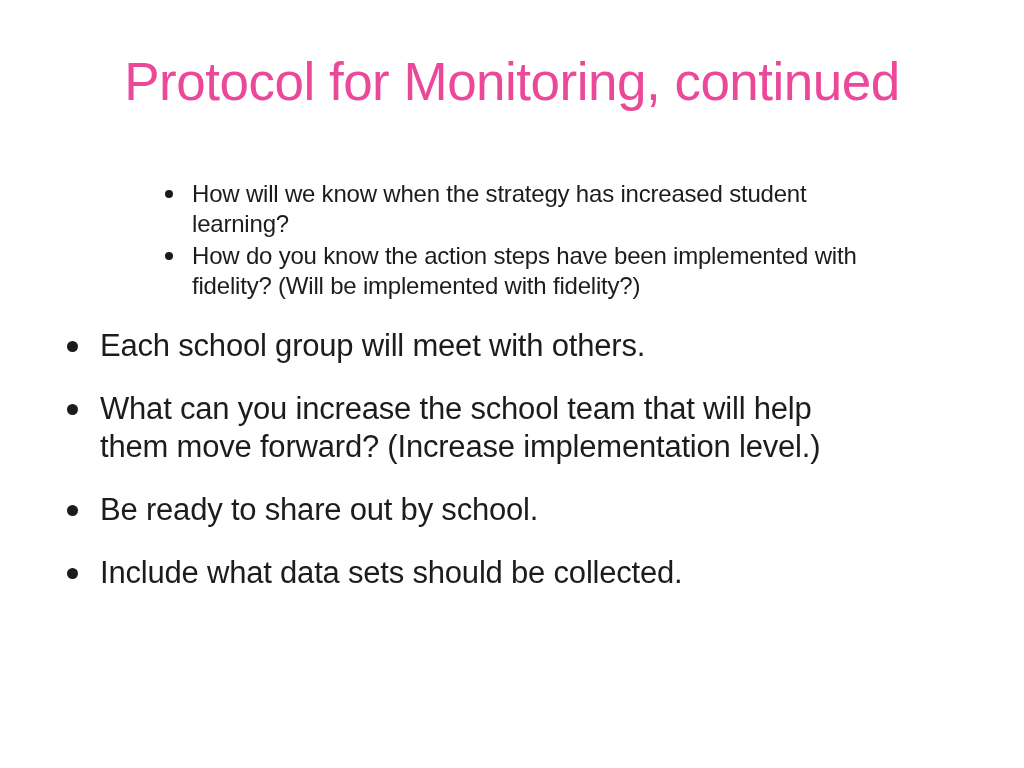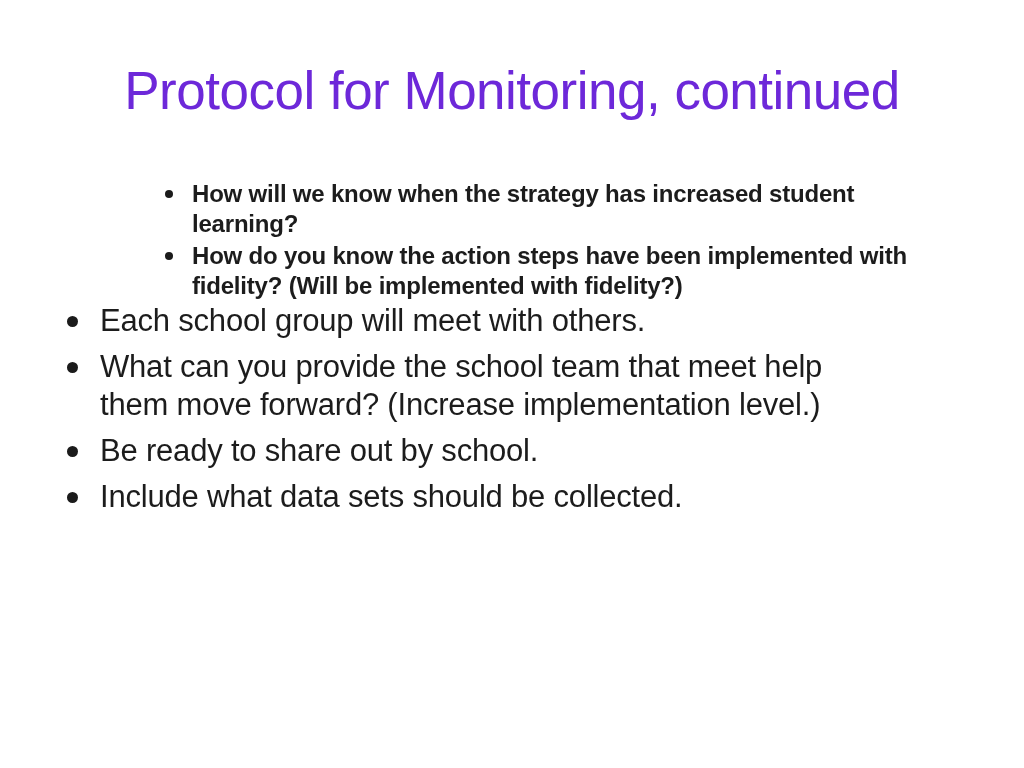--- a/index.html
+++ b/index.html
@@ -7,52 +7,52 @@
     position: relative;
     width: 1024px;
     height: 768px;
     background: #ffffff;
     overflow: hidden;
     font-family: "Liberation Sans", sans-serif;
     color: #1c1c1c;
   }
   .title {
     position: absolute;
-    top: 60px;
+    top: 51px;
     left: 0;
     right: 0;
     margin: 0;
     text-align: center;
     font-size: 53px;
     font-weight: 400;
     letter-spacing: -0.5px;
-    color: #6d28d9;
+    color: #ec4899;
     white-space: nowrap;
   }
   ul { list-style: none; margin: 0; padding: 0; }
   .sub-list {
     position: absolute;
     top: 179px;
     left: 165px;
     width: 830px;
     font-size: 24px;
     line-height: 30px;
     letter-spacing: -0.2px;
   }
-  .sub-list li { display: flex; margin-bottom: 2px; font-weight: bold; }
+  .sub-list li { display: flex; margin-bottom: 2px; }
   .main-list {
     position: absolute;
     top: 302px;
     left: 67px;
     width: 910px;
     font-size: 31px;
     line-height: 38px;
     letter-spacing: -0.2px;
   }
-  .main-list li { display: flex; margin-bottom: 8px; }
+  .main-list li { display: flex; margin-bottom: 8px; margin-top: 25px; }
   .dot {
     flex: 0 0 auto;
     border-radius: 50%;
     background: #1b1b1b;
   }
   .sub-list .dot { width: 8px; height: 8px; margin: 11px 19px 0 0; }
   .main-list .dot { width: 11px; height: 11px; margin: 14px 22px 0 0; }
   .txt { white-space: pre-line; }
 </style>
 </head>
@@ -75,21 +75,21 @@
     </li>
   </ul>
 
   <ul class="main-list">
     <li>
       <span class="dot"></span>
       <span class="txt">Each school group will meet with others.</span>
     </li>
     <li>
       <span class="dot"></span>
-      <span class="txt">What can you provide the school team that meet help
+      <span class="txt">What can you increase the school team that will help
 them move forward? (Increase implementation level.)</span>
     </li>
     <li>
       <span class="dot"></span>
       <span class="txt">Be ready to share out by school.</span>
     </li>
     <li>
       <span class="dot"></span>
       <span class="txt">Include what data sets should be collected.</span>
     </li>

